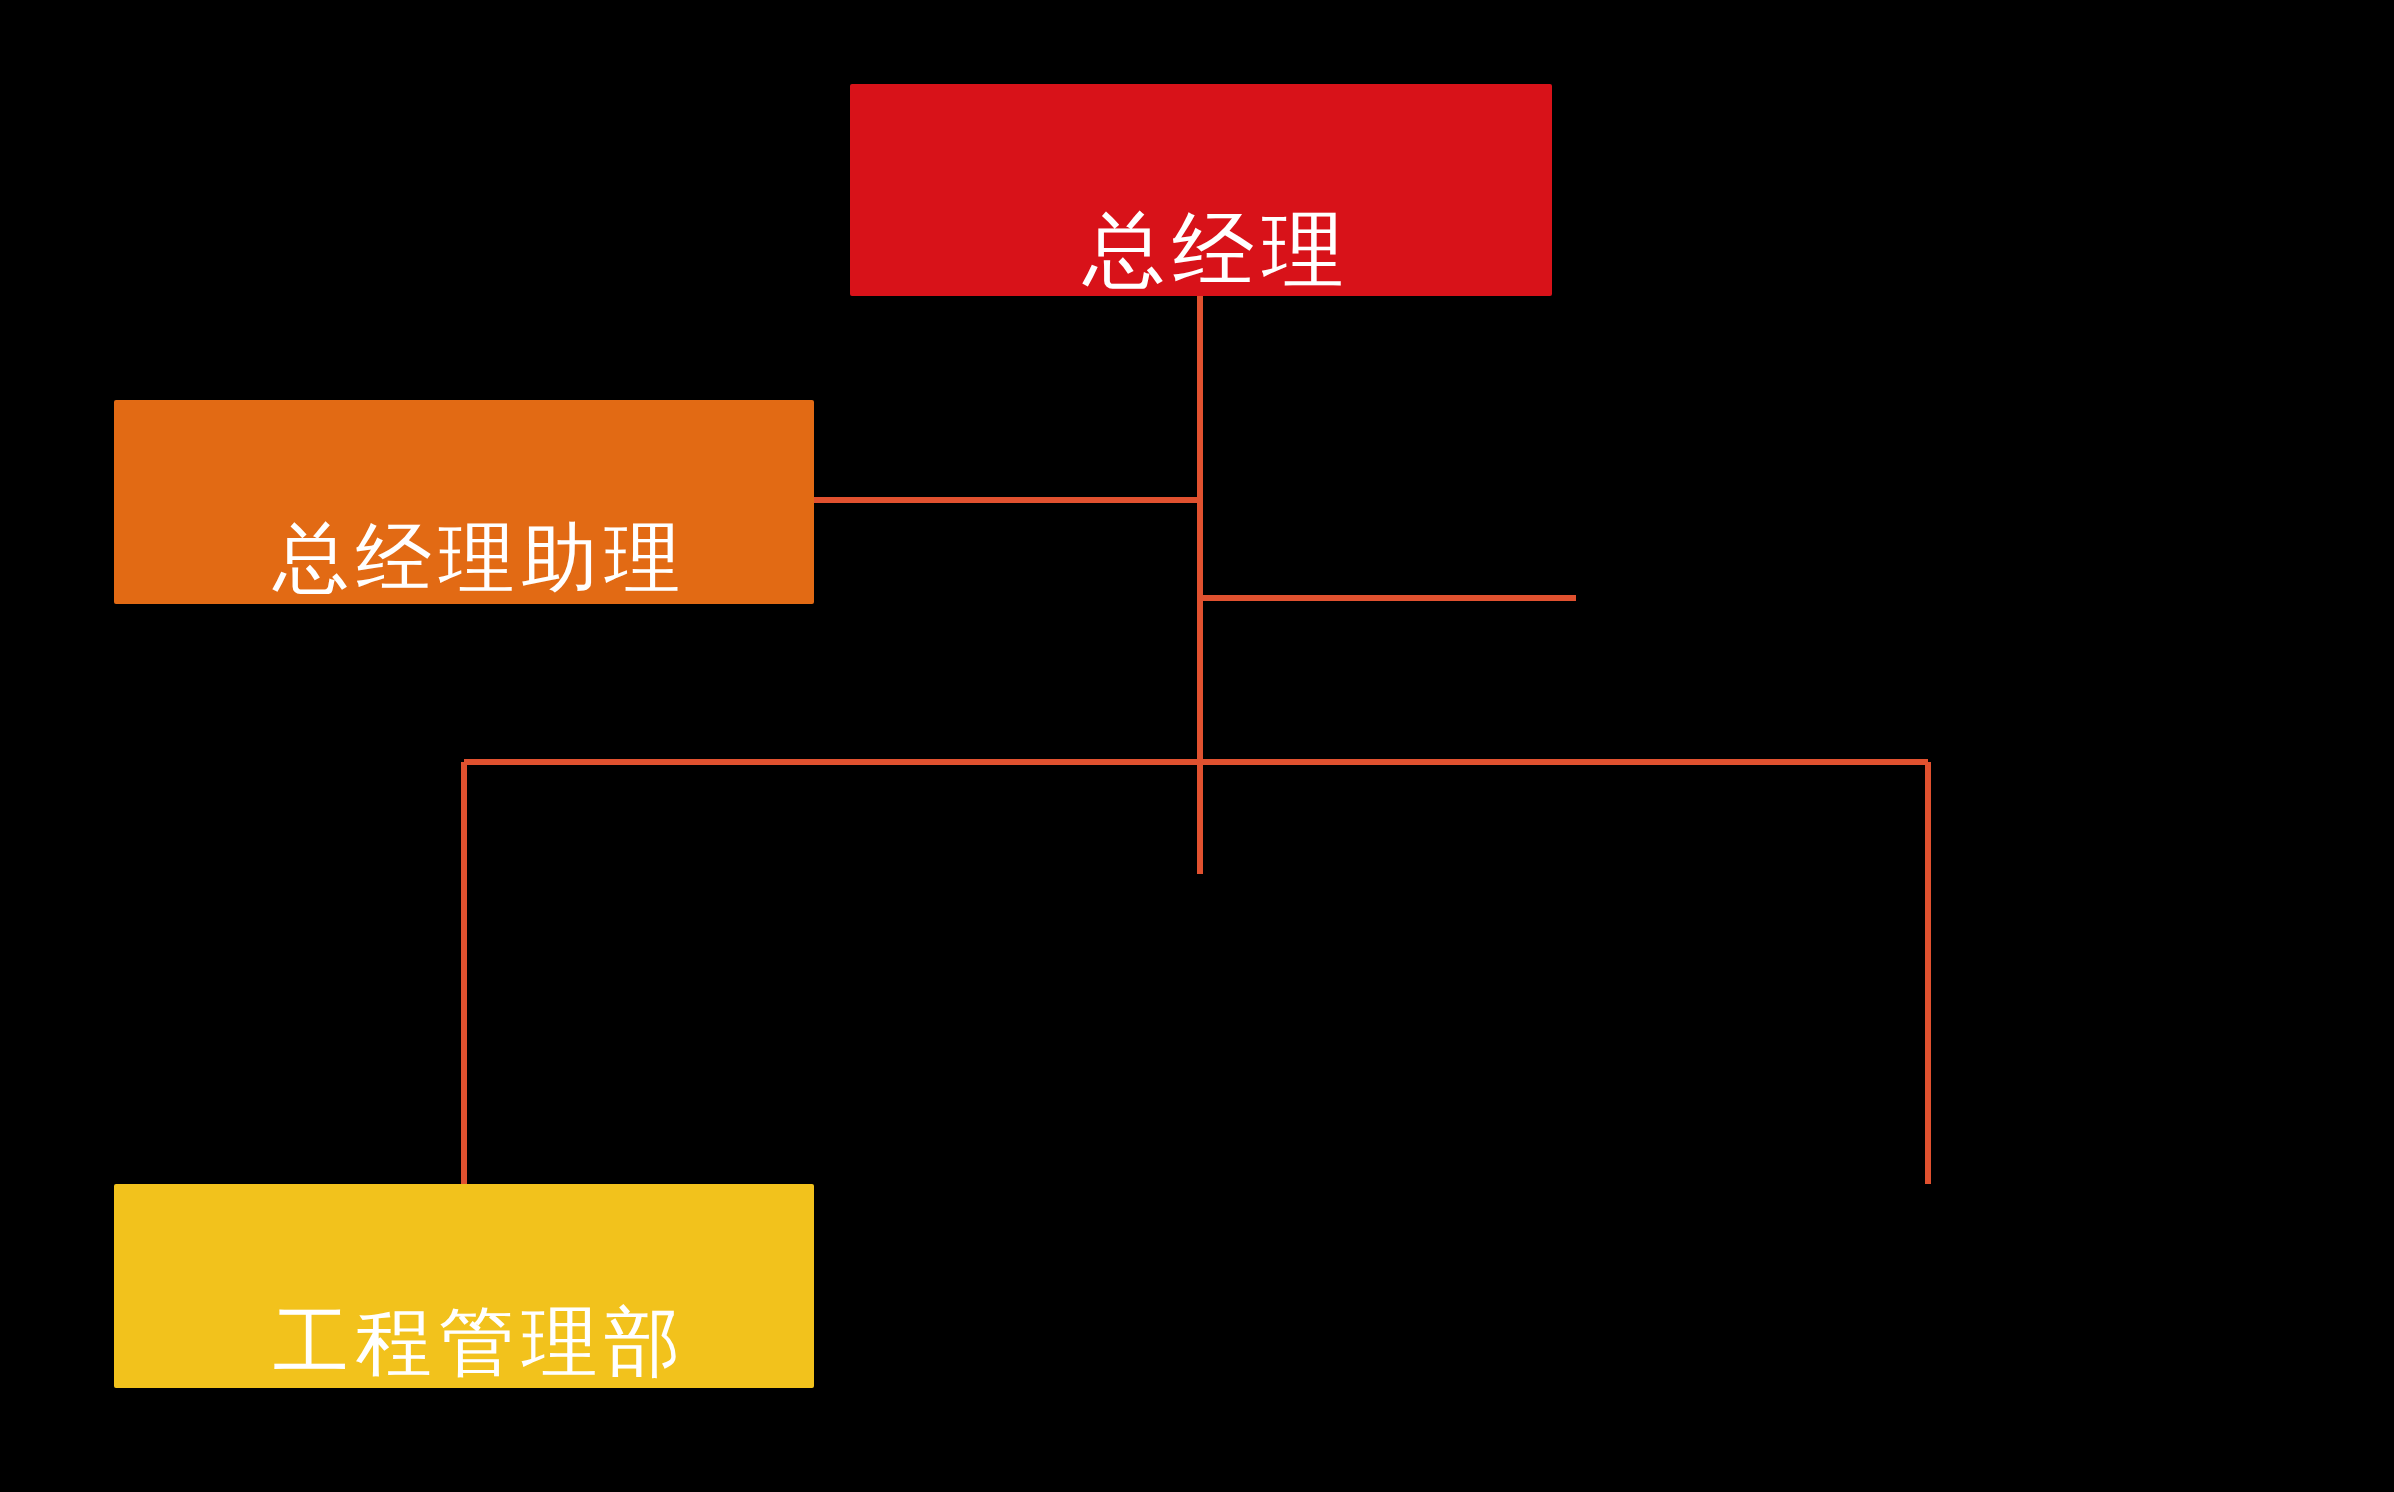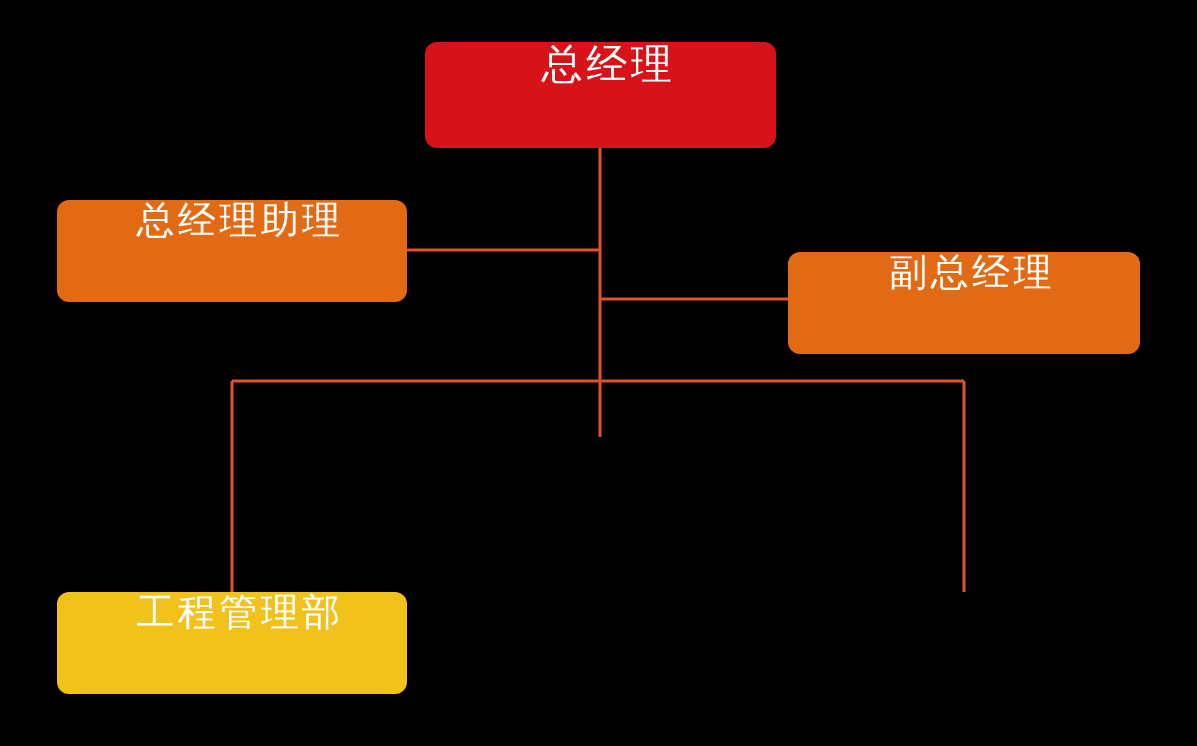--- a/index.html
+++ b/index.html
@@ -23,23 +23,23 @@
     left: 0;
     top: 0;
     width: 1197px;
     height: 746px;
     pointer-events: none;
   }
   .node {
     position: absolute;
     box-sizing: border-box;
     display: flex;
-    align-items: flex-start;
+    align-items: flex-end;
     justify-content: center;
-    border-radius: 12px;
+    border-radius: 1px;
     color: #ffffff;
     text-align: center;
     letter-spacing: 0.09em;
     line-height: 1.1;
     white-space: nowrap;
     user-select: none;
     padding-left: 16px;
   }
   .node-label {
     display: block;
@@ -66,23 +66,20 @@
   </svg>
 
   <div class="node level-root" style="left: 425px; top: 42px; width: 351px; height: 106px; background: rgb(216, 18, 25);">
     <span class="node-label">总经理</span>
   </div>
 
   <div class="node level-second" style="left: 57px; top: 200px; width: 350px; height: 102px; background: rgb(226, 106, 20);">
     <span class="node-label">总经理助理</span>
   </div>
 
-  <div class="node level-second" style="left: 788px; top: 252px; width: 352px; height: 102px; background: rgb(226, 106, 20);">
-    <span class="node-label">副总经理</span>
-  </div>
 
 
   <div class="node level-dept" style="left: 57px; top: 592px; width: 350px; height: 102px; background: rgb(242, 194, 28);">
     <span class="node-label">工程管理部</span>
   </div>
 
 
 </div>
 
 </body></html>

